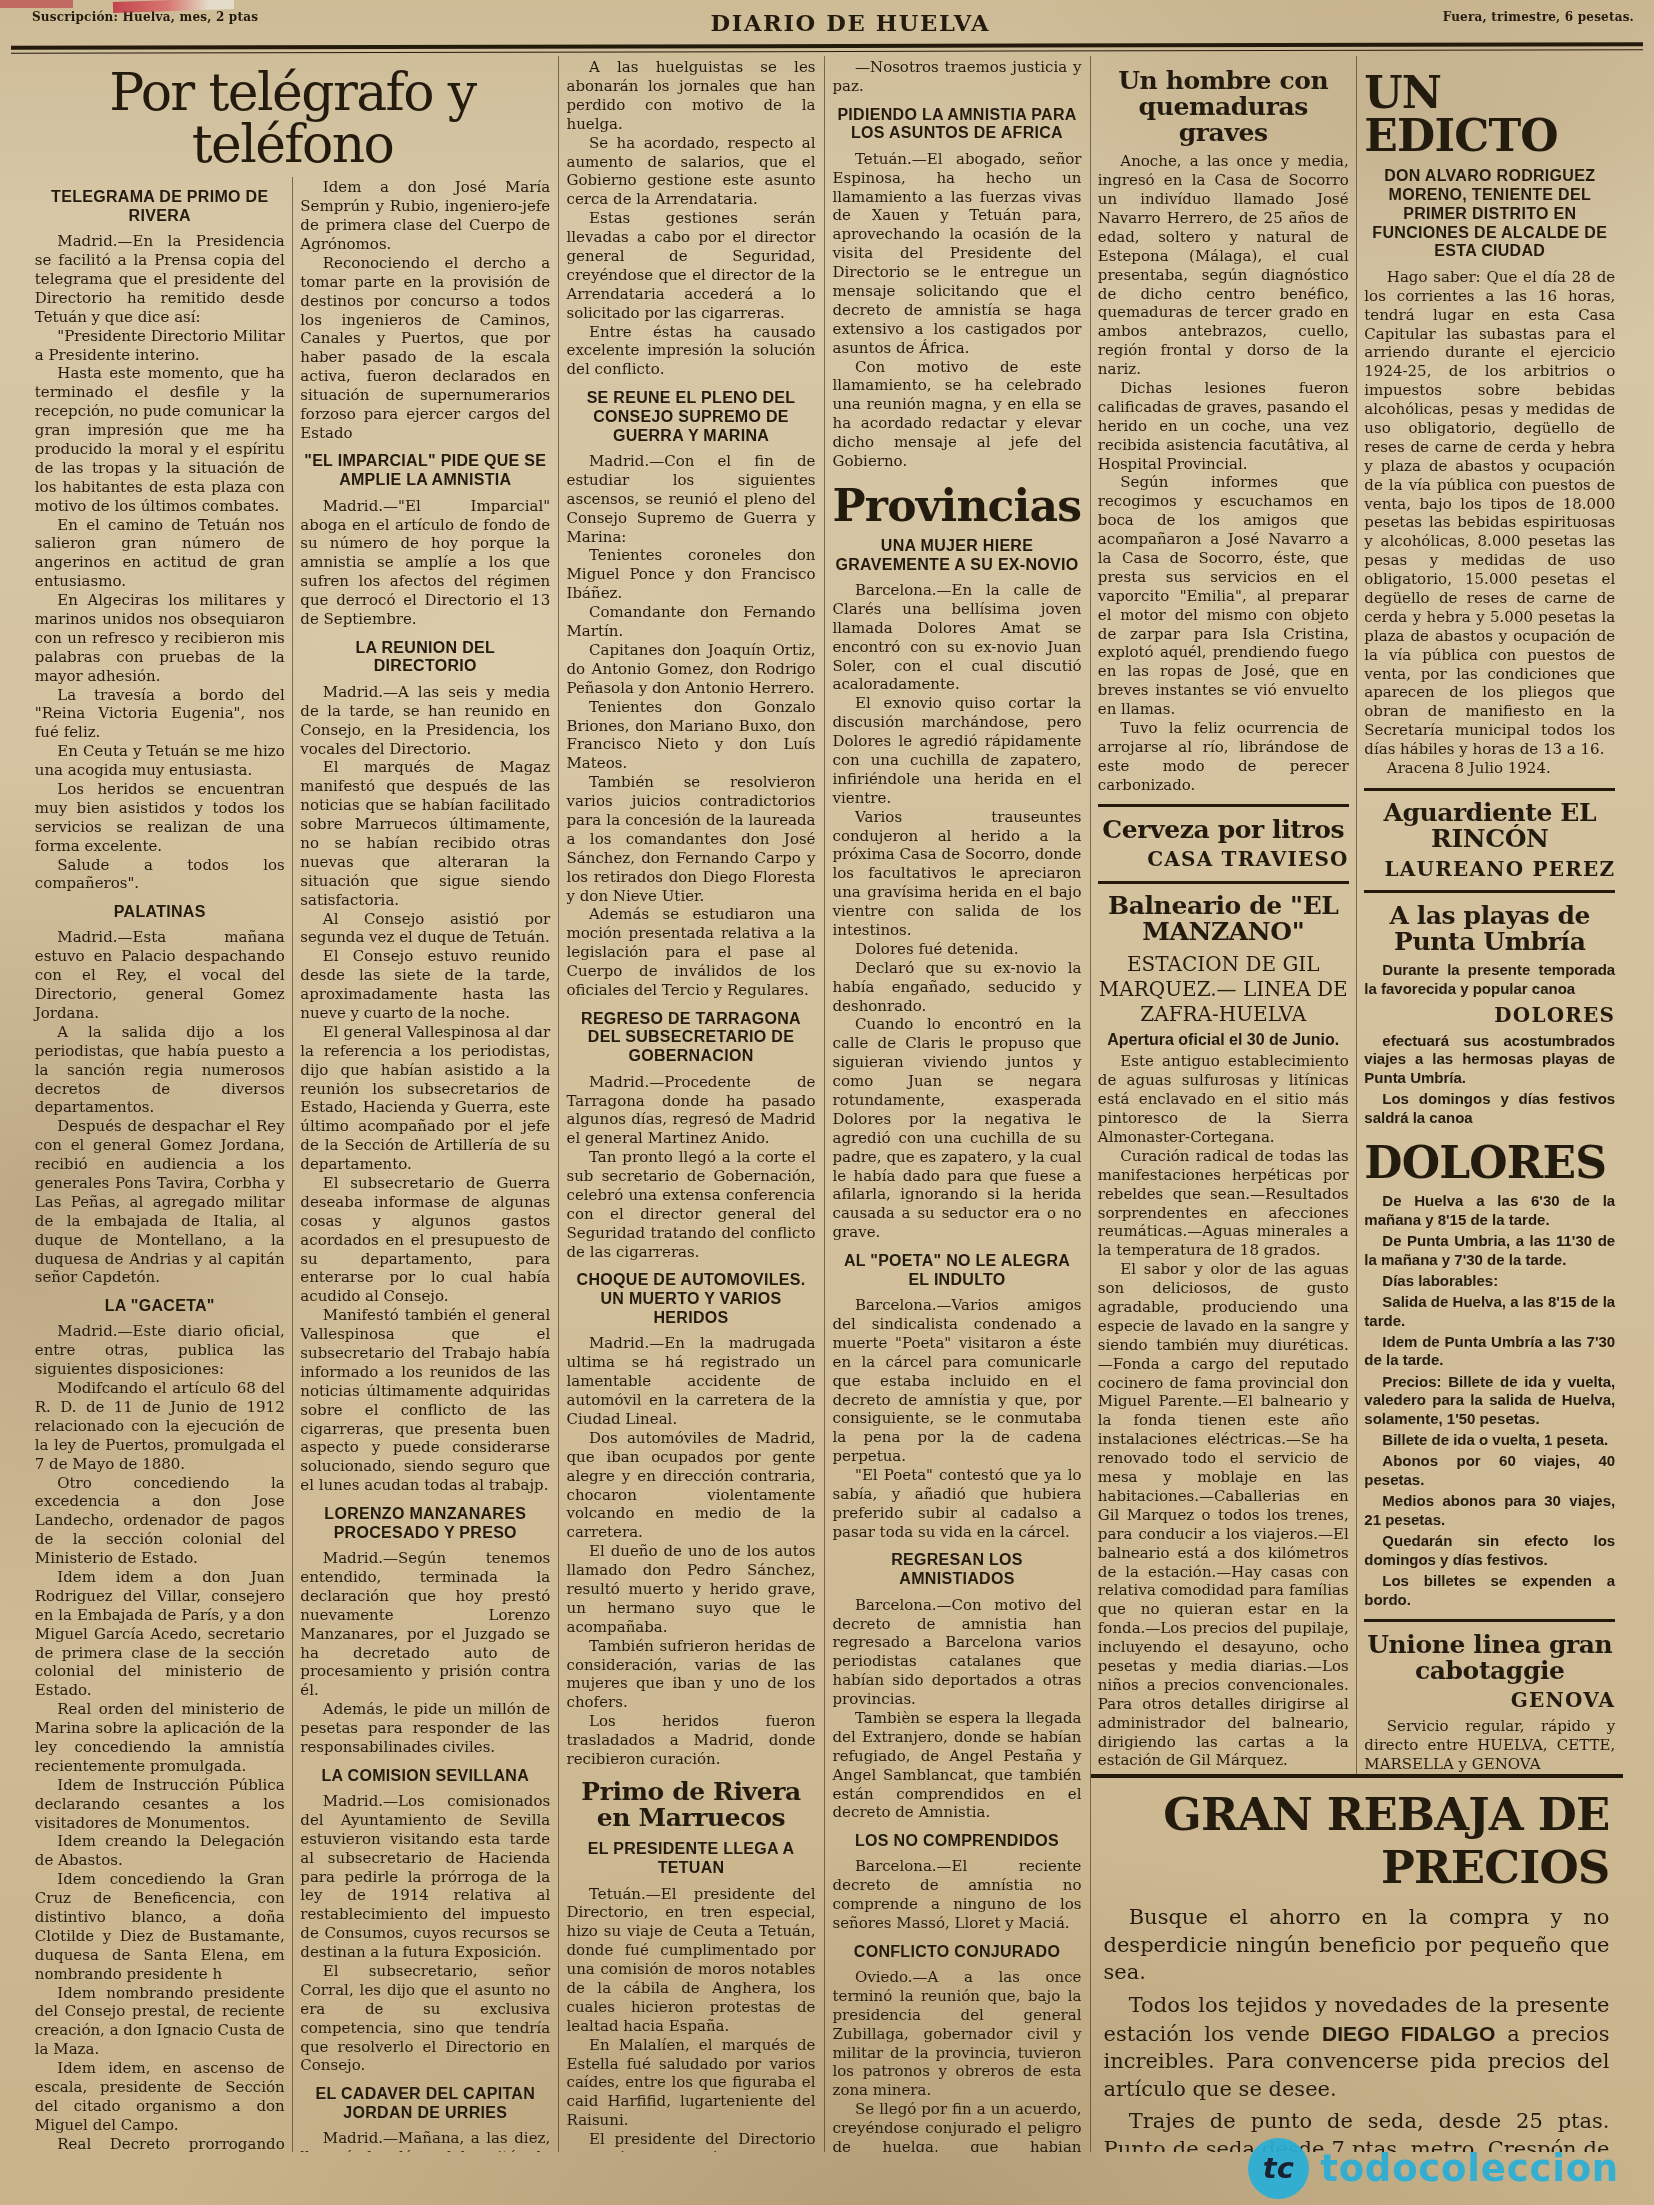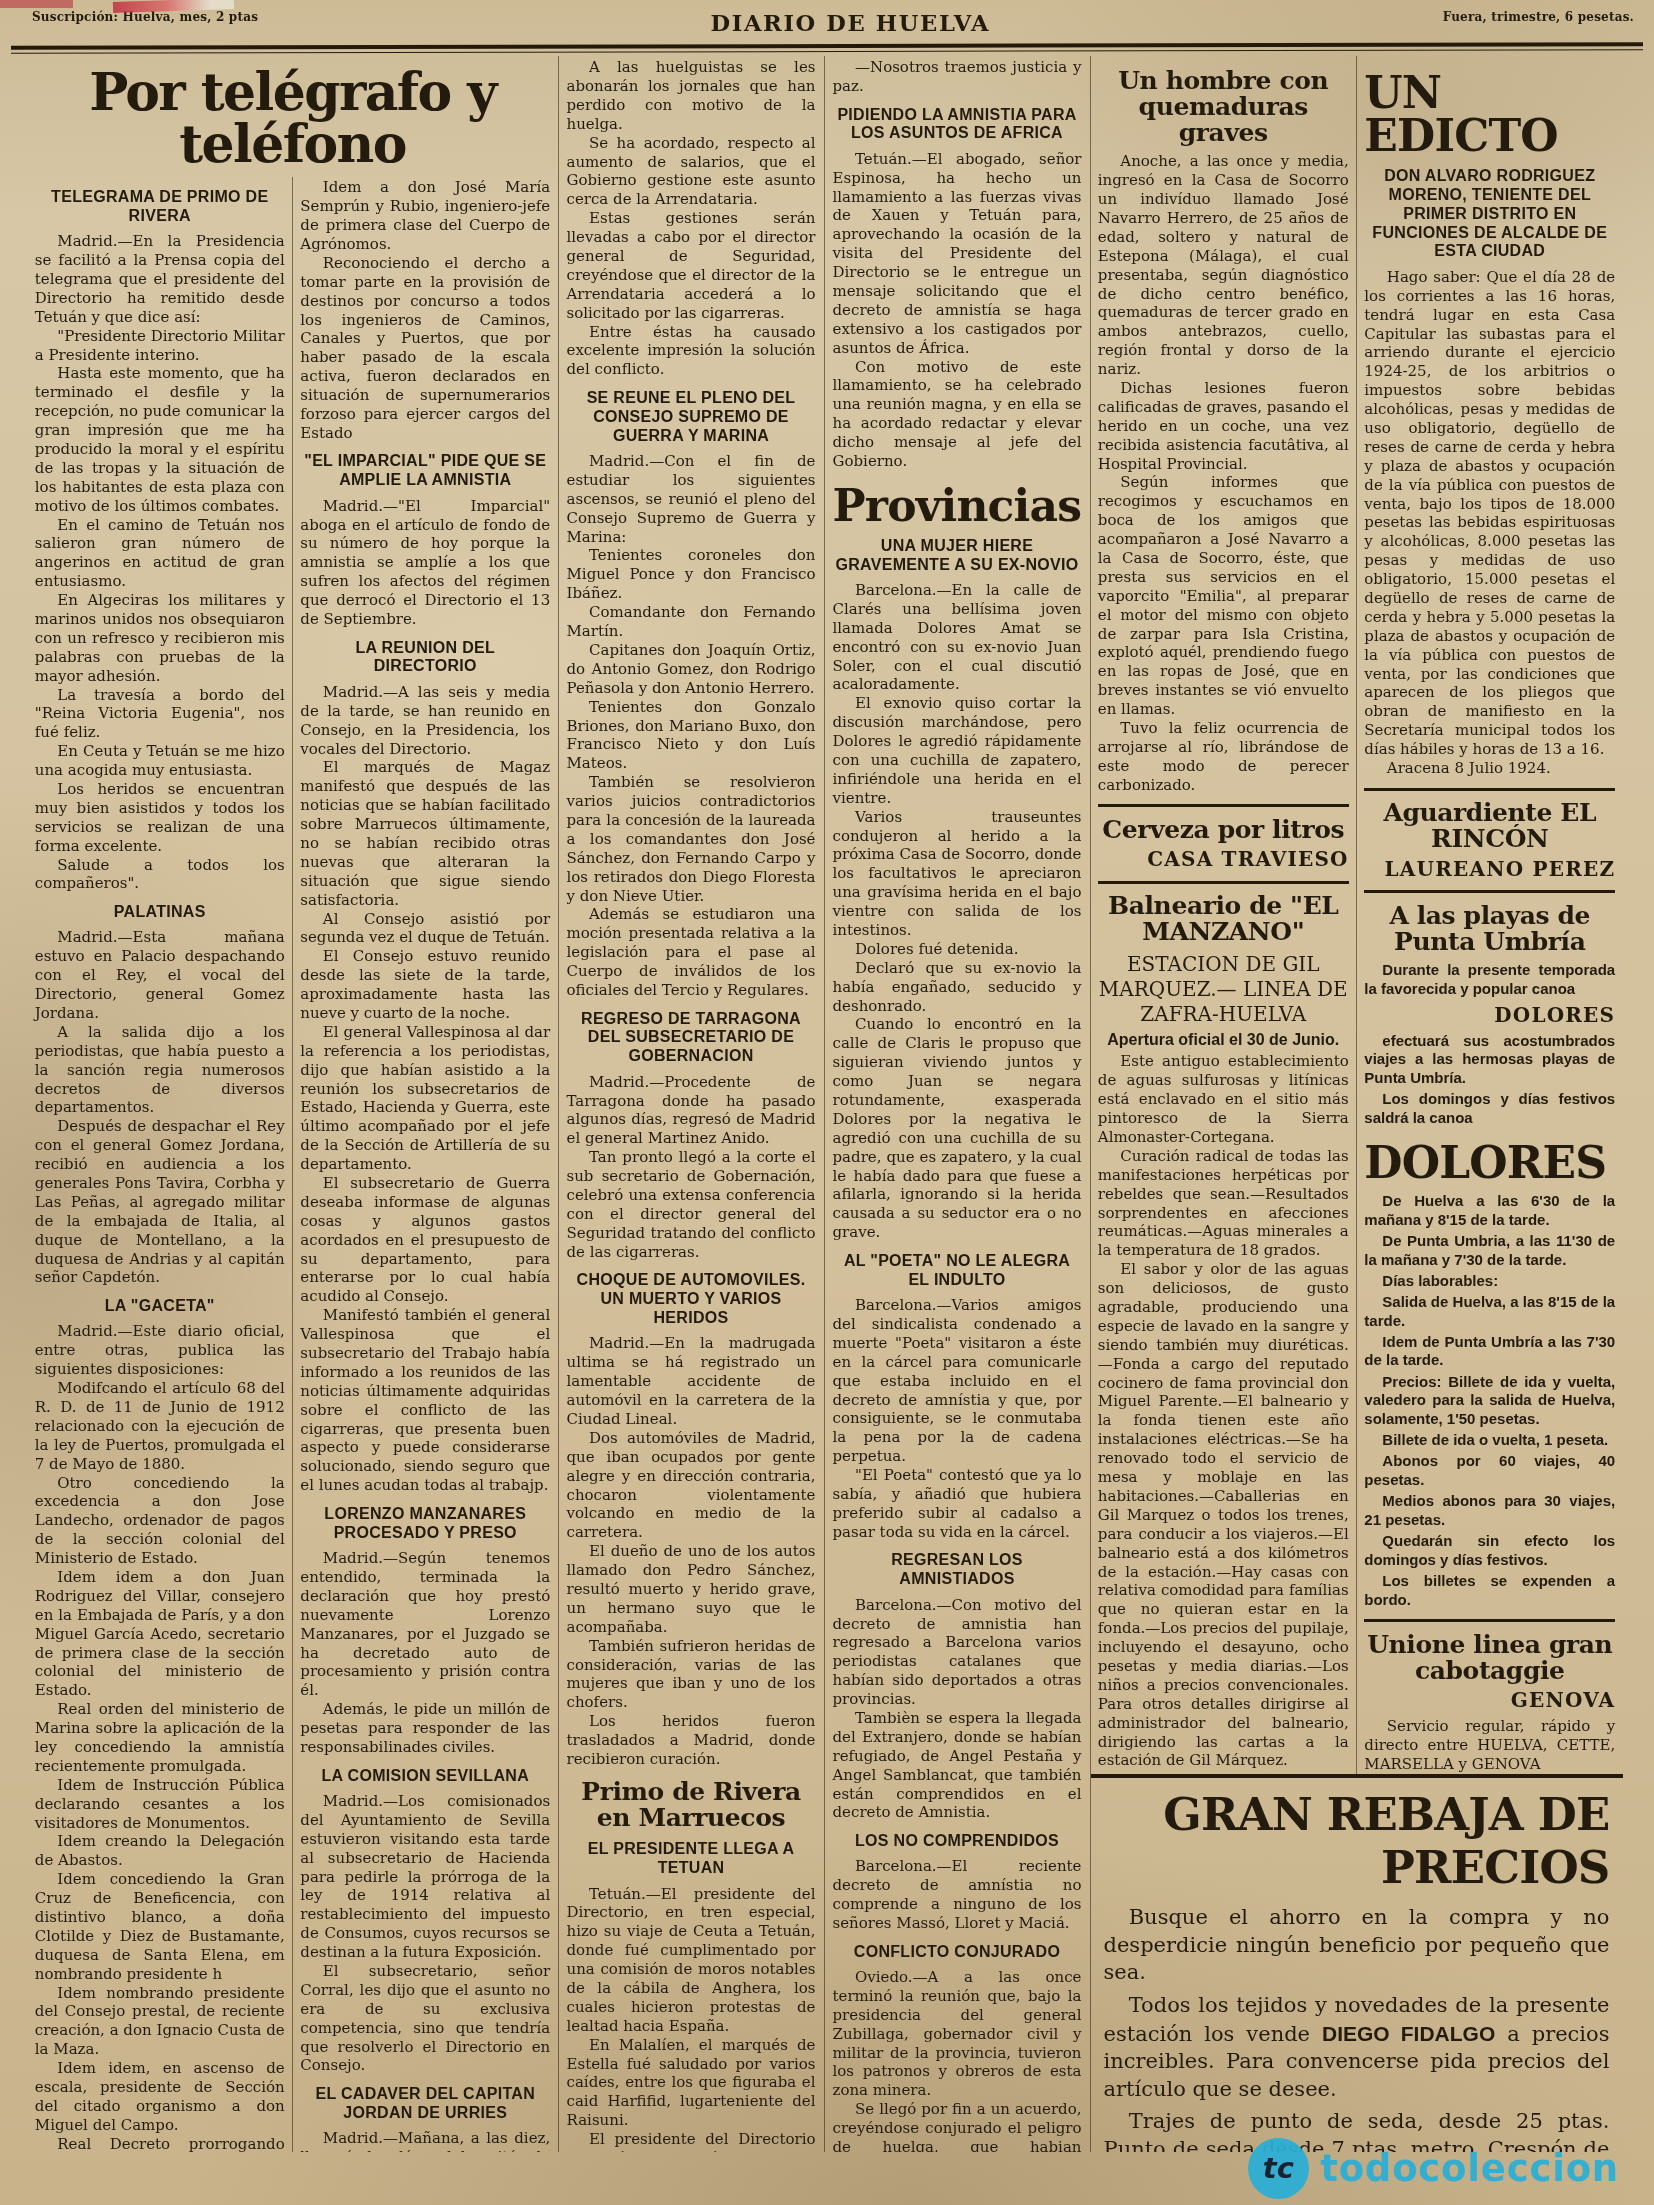--- a/index.html
+++ b/index.html
@@ -15,21 +15,21 @@
   .scan-artifact{position:absolute;left:113px;top:0;width:121px;height:11.3px;
     background:linear-gradient(90deg,#c03040,#d96a6a 45%,#e8e2d2 80%);transform:rotate(-2deg);opacity:.85}
   .scan-artifact2{position:absolute;left:0;top:0;width:73px;height:8px;background:#b8343f;opacity:.6}
   .masthead{display:flex;justify-content:space-between;align-items:flex-start;padding:9.7px 21px 0 32px}
   .m-side{font-size:12px;font-weight:bold;letter-spacing:0.2px}
   .m-title{font-size:22.6px;font-weight:bold;letter-spacing:1.6px}
   .rule-thick{margin:8px 11.3px 0 11.3px;height:8px;border-top:4.8px solid #241a0c;border-bottom:1.6px solid #241a0c;transform:rotate(-.12deg)}
   .body-row{display:flex;height:2096px;margin:4.8px 14.5px 0 27.5px}
   .body-row > * + *{border-left:1.6px solid rgba(40,30,15,.55)}
   .group12{width:530px;flex:none;display:flex;flex-direction:column}
-  .lead-head{font-size:52px;font-weight:bold;text-align:center;line-height:1;padding:9.7px 0 6.5px;letter-spacing:-1.6px}
+  .lead-head{font-size:52px;font-weight:normal;text-align:center;line-height:1;padding:9.7px 0 6.5px;letter-spacing:-1.6px}
   .cols2{display:flex;flex:1;overflow:hidden}
   .cols2 > * + *{border-left:1.6px solid rgba(40,30,15,.55)}
   .col{flex:1 1 0;padding:1.6px 7.3px;overflow:hidden}
   .colfix{width:266px;flex:none;padding:1.6px 8px;overflow:hidden}
   .group56{width:533px;flex:none;display:flex;flex-direction:column}
   .cols56{display:flex;height:1718px;overflow:hidden}
   .cols56 > * + *{border-left:1.6px solid rgba(40,30,15,.55)}
   .granrebaja{border-top:4px solid #241a0c;flex:1;padding:3.2px 13px;overflow:hidden}
   .b-h{font-family:"Liberation Sans",sans-serif;font-weight:700;font-size:16px;line-height:1.18;text-align:center;margin:9.7px 1.6px 6.5px;letter-spacing:0.3px}
   .b-p{font-size:15px;line-height:1.26;text-align:justify;text-indent:1.5em}

